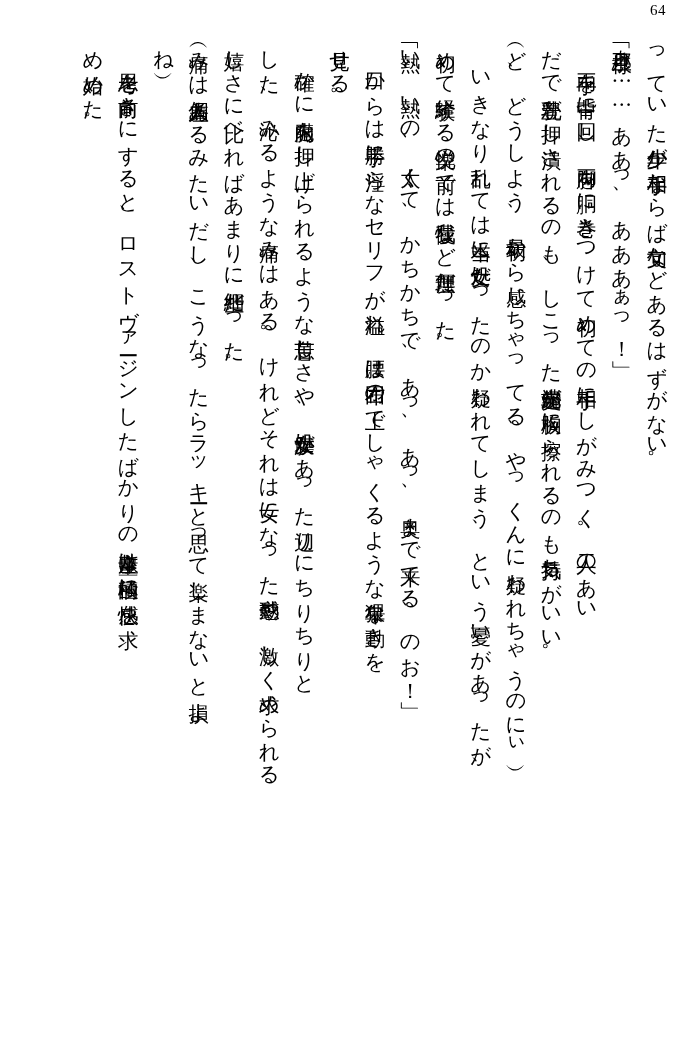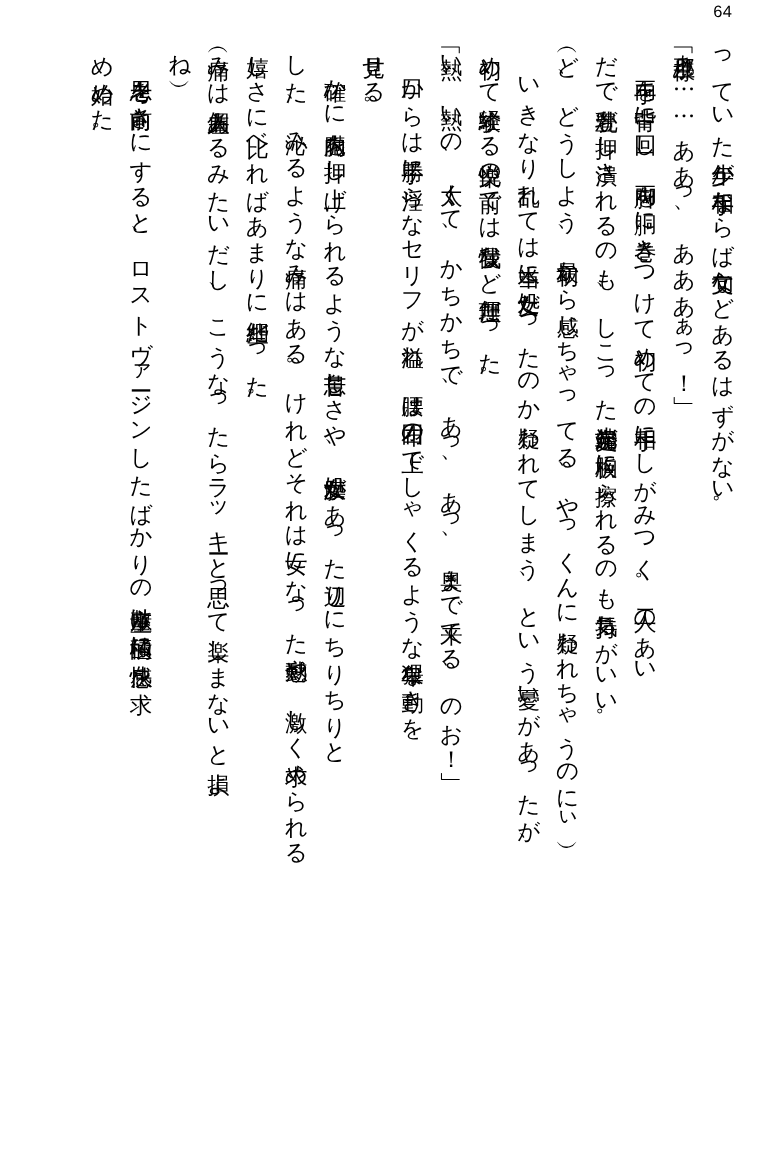--- a/index.html
+++ b/index.html
@@ -16,21 +16,21 @@
     width: 690px;
     height: 1050px;
     background: #ffffff;
     overflow: hidden;
   }
   #page-number {
     position: absolute;
     top: 2px;
     right: 24px;
     font-size: 15px;
-    font-family: Liberation Sans, sans-serif;
+    font-family: Liberation Serif, serif;
     letter-spacing: 0.5px;
   }
   #text-body {
     position: absolute;
     top: 36px;
     right: 16px;
     left: 16px;
     bottom: 10px;
     writing-mode: vertical-rl;
     text-orientation: upright;

